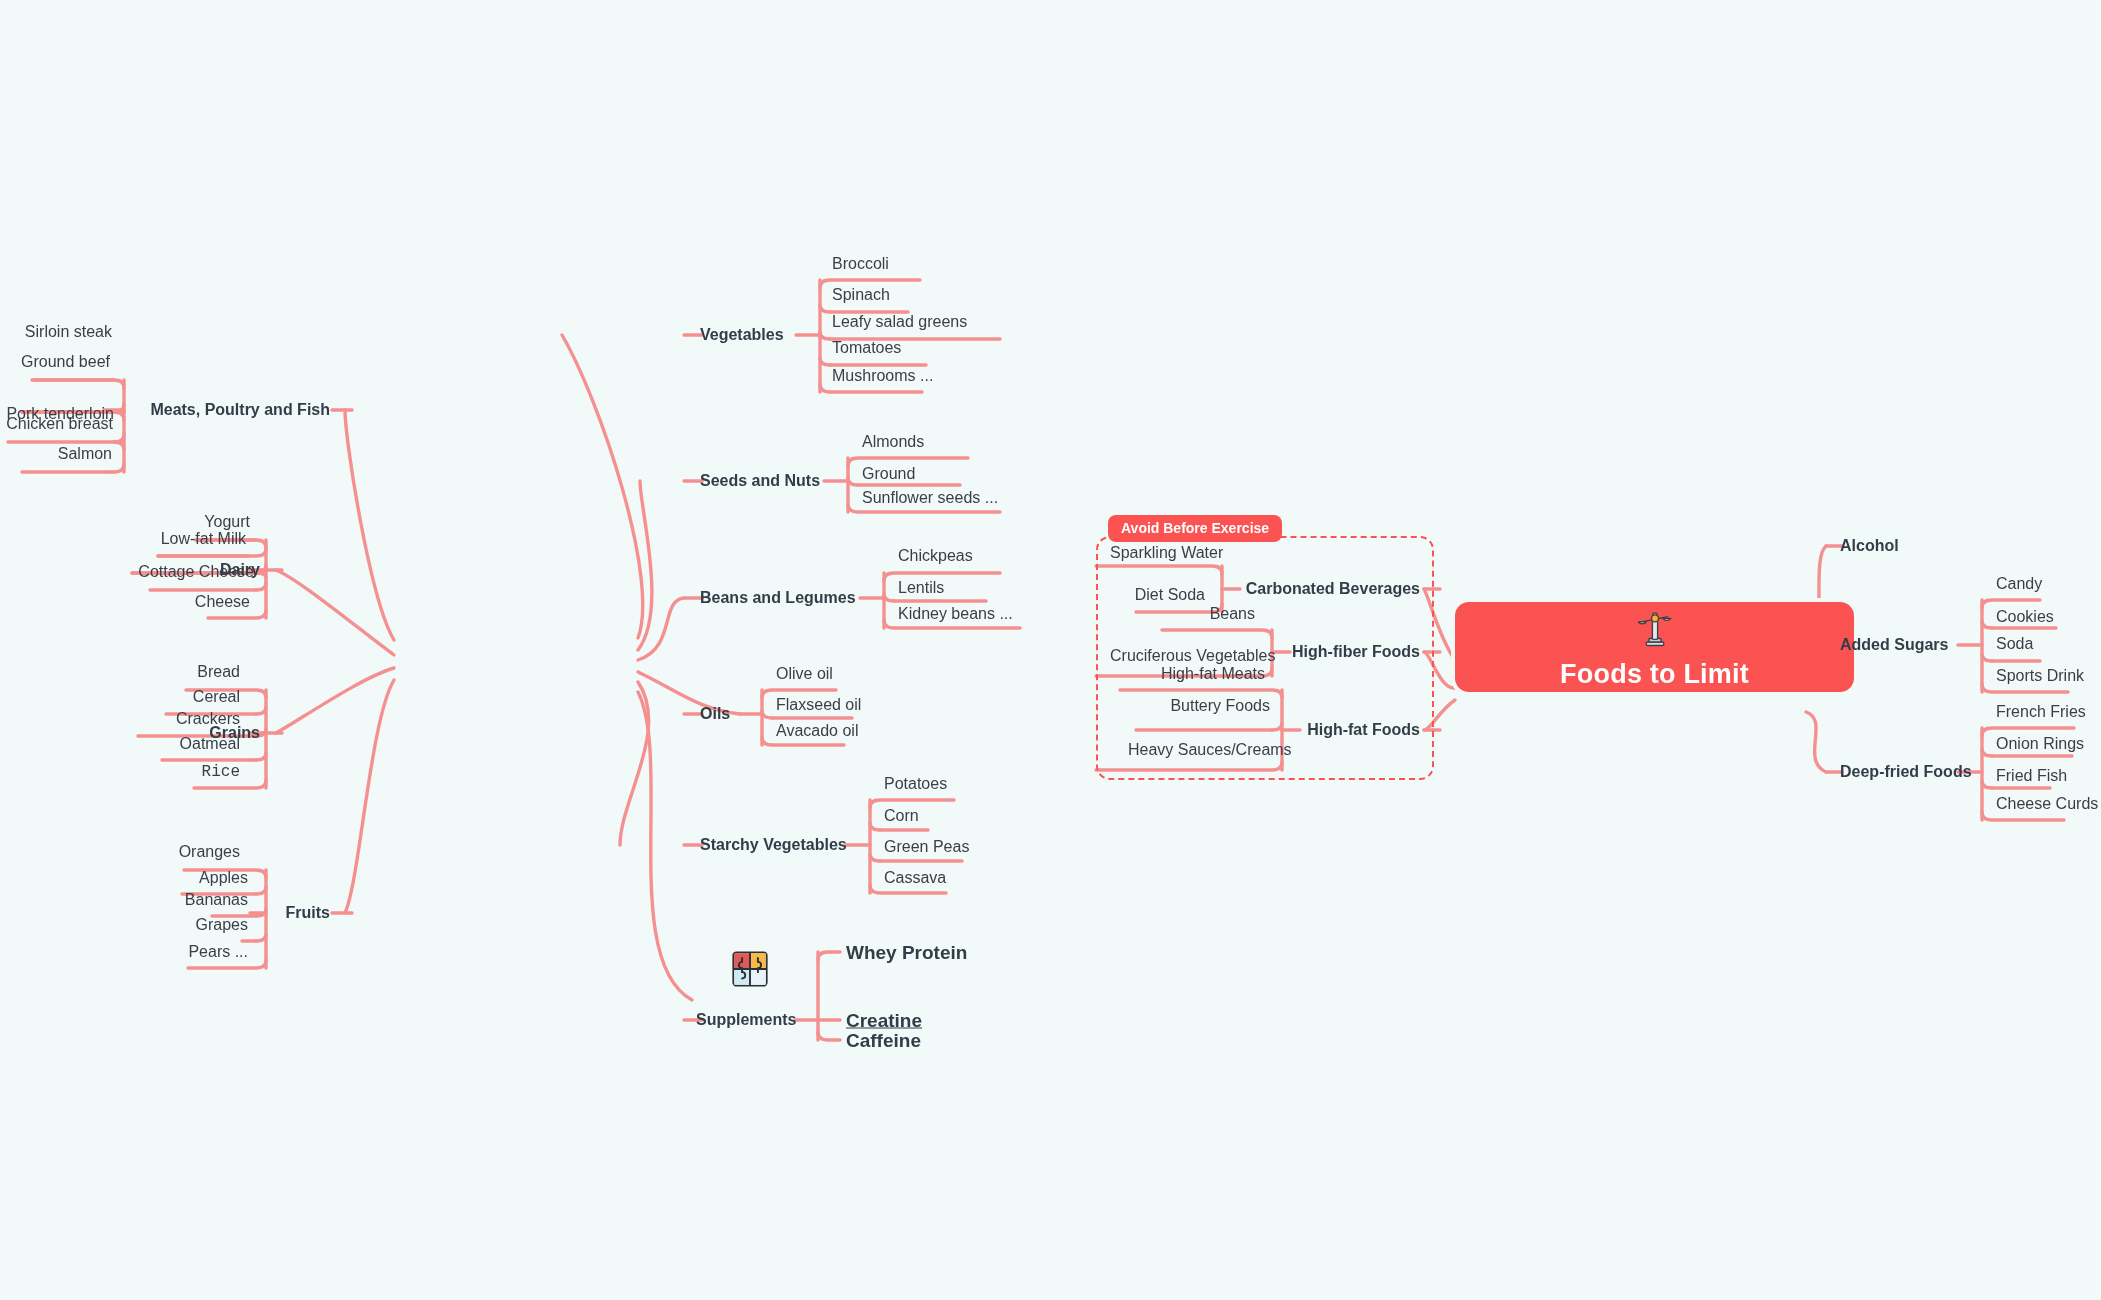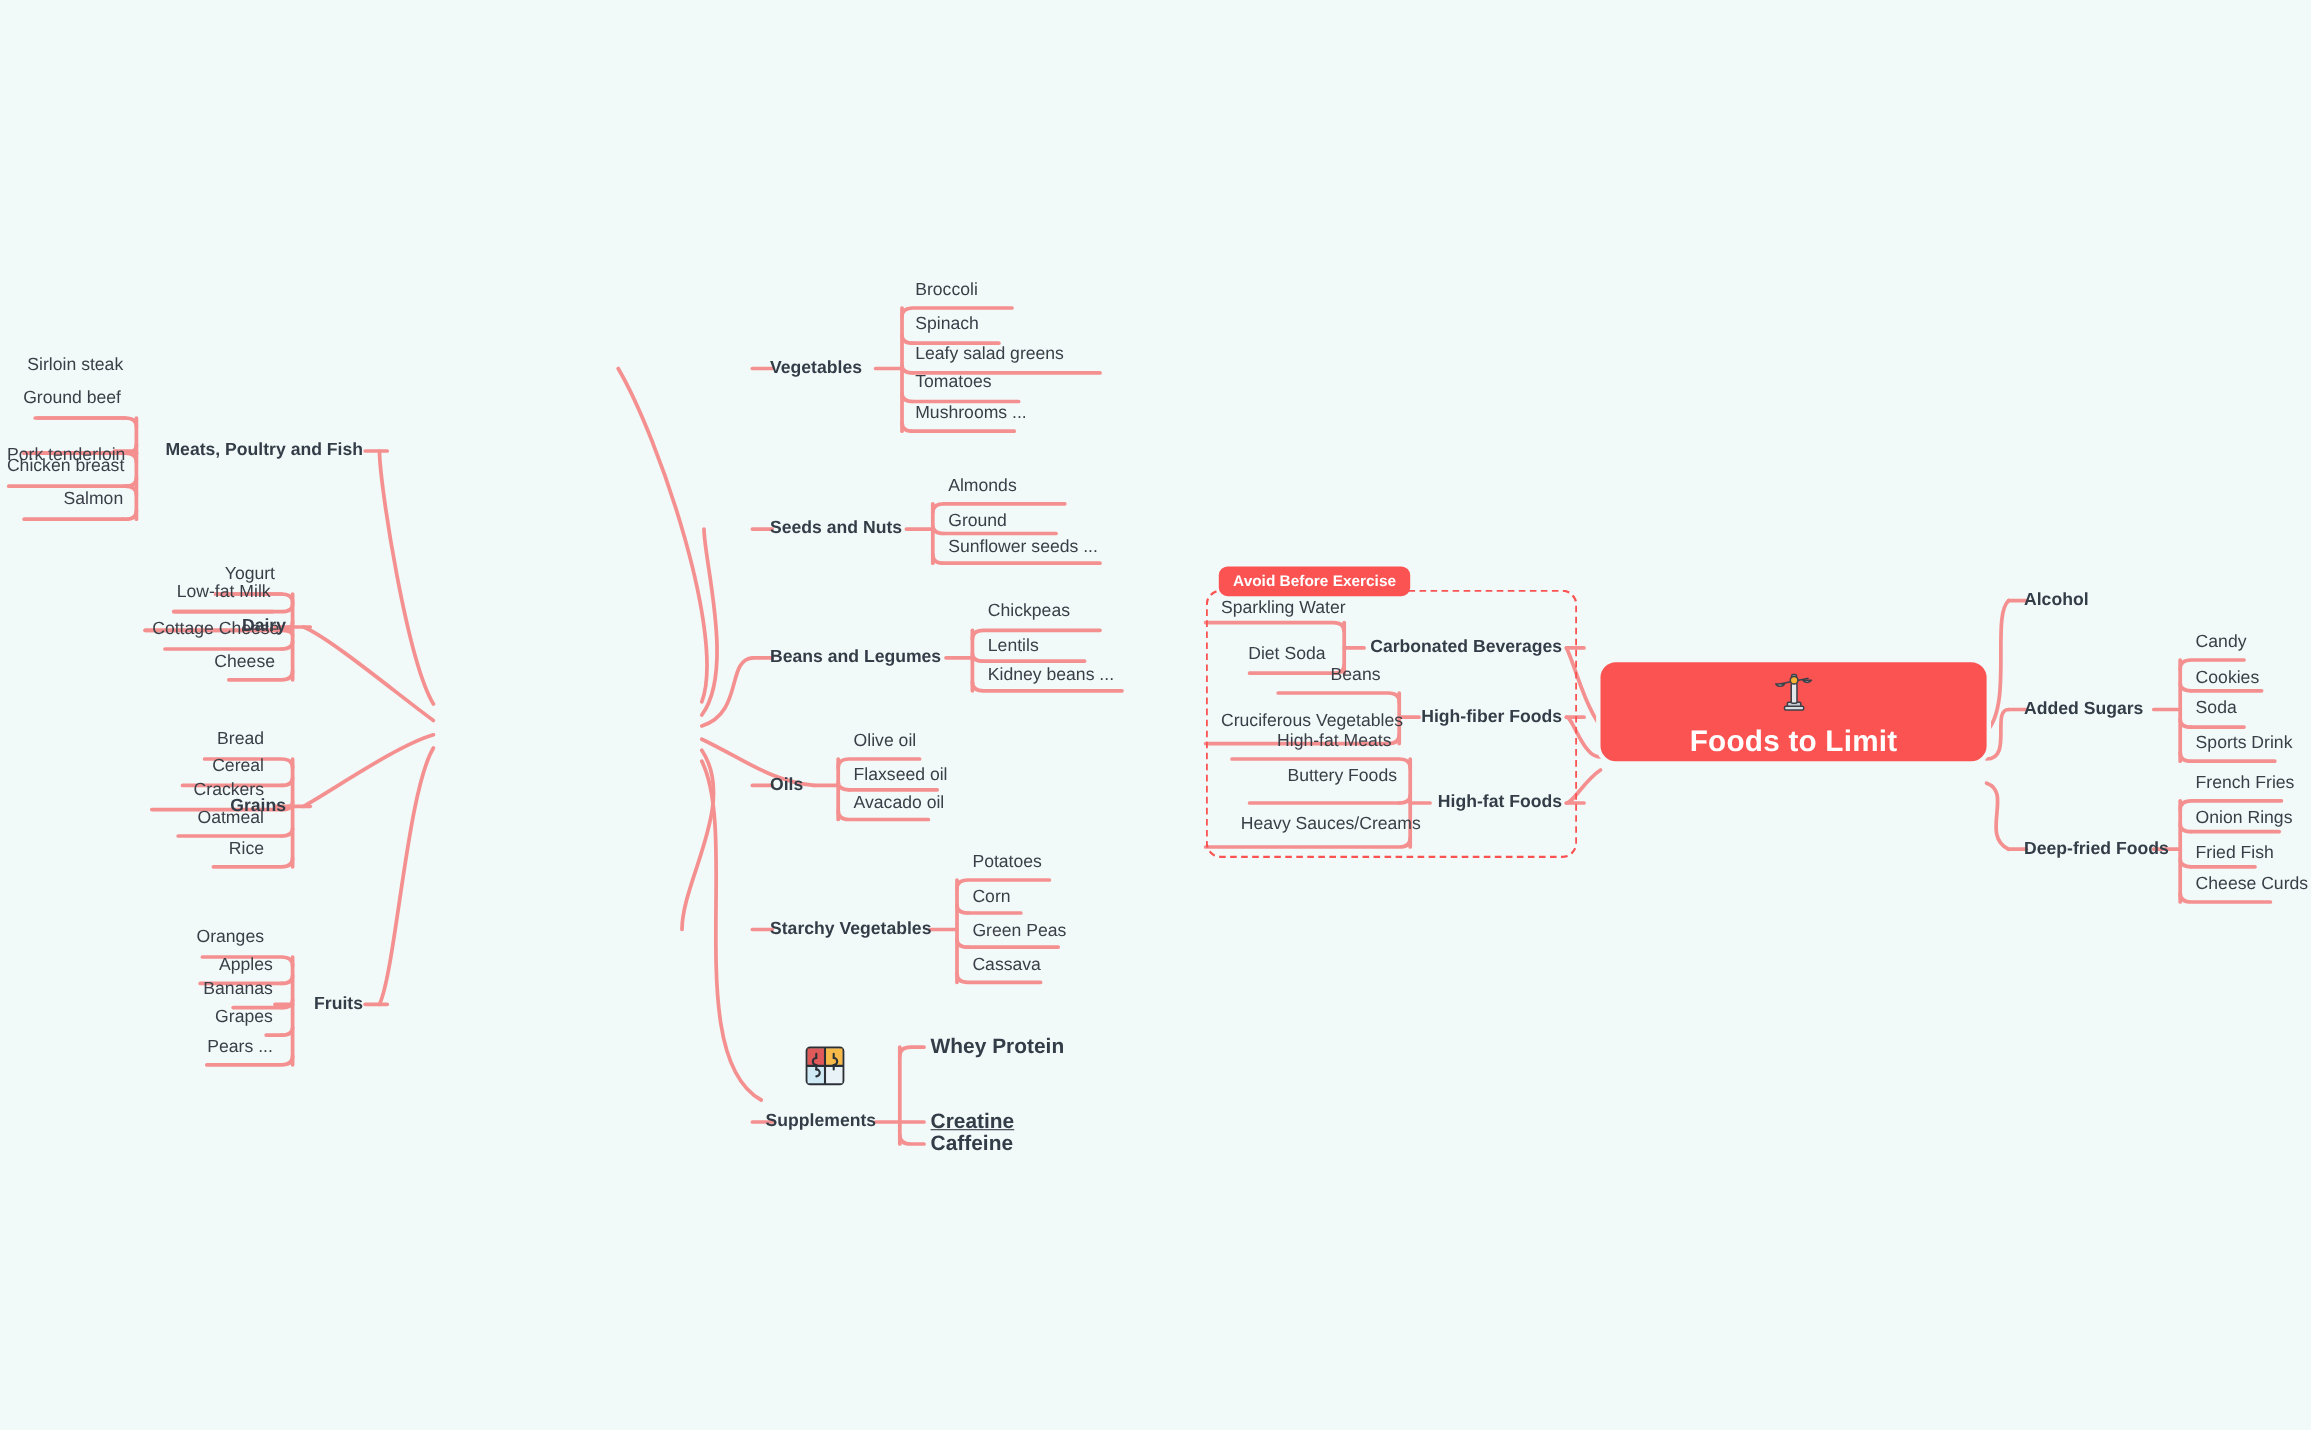--- a/index.html
+++ b/index.html
@@ -285,21 +285,21 @@
 
   <div class="leaf left" style="left:250px;top:530px;"><span>Yogurt</span></div>
   <div class="leaf left" style="left:246px;top:547px;"><span>Low-fat Milk</span></div>
   <div class="leaf left" style="left:254px;top:580px;"><span>Cottage Cheese</span></div>
   <div class="leaf left" style="left:250px;top:610px;"><span>Cheese</span></div>
 
   <div class="leaf left" style="left:240px;top:680px;"><span>Bread</span></div>
   <div class="leaf left" style="left:240px;top:705px;"><span>Cereal</span></div>
   <div class="leaf left" style="left:240px;top:727px;"><span>Crackers</span></div>
   <div class="leaf left" style="left:240px;top:752px;"><span>Oatmeal</span></div>
-  <div class="leaf left" style="left:240px;top:780px;"><span>Rice</span></div>
+  <div class="leaf left" style="left:240px;top:780px;font-family:Liberation Mono, monospace;"><span>Rice</span></div>
 
   <div class="leaf left" style="left:240px;top:860px;"><span>Oranges</span></div>
   <div class="leaf left" style="left:248px;top:886px;"><span>Apples</span></div>
   <div class="leaf left" style="left:248px;top:908px;"><span>Bananas</span></div>
   <div class="leaf left" style="left:248px;top:933px;"><span>Grapes</span></div>
   <div class="leaf left" style="left:248px;top:960px;"><span>Pears ...</span></div>
 
   <div class="leaf right" style="left:832px;top:272px;"><span>Broccoli</span></div>
   <div class="leaf right" style="left:832px;top:303px;"><span>Spinach</span></div>
   <div class="leaf right" style="left:832px;top:330px;"><span>Leafy salad greens</span></div>
@@ -325,21 +325,21 @@
 
   <div class="leaf bold" style="left:846px;top:952px;"><span>Whey Protein</span></div>
   <div class="leaf bold" style="left:846px;top:1020px;text-decoration:underline;"><span>Creatine</span></div>
   <div class="leaf bold" style="left:846px;top:1040px;"><span>Caffeine</span></div>
 
   <div class="boundary" style="left:1096px;top:536px;width:338px;height:244px;"></div>
   <div class="boundary-tab" style="left:1108px;top:515px;">
     <span>Avoid Before Exercise</span>
   </div>
 
-  <div class="central" style="left:1455px;top:602px;width:351px;height:90px;">
+  <div class="central" style="left:1455px;top:602px;width:399px;height:90px;">
     <svg class="cicon" viewBox="0 0 48 48">
       <g stroke="#3c4148" stroke-width="1.6" stroke-linejoin="round">
         <rect x="14" y="40" width="20" height="4" rx="1.5" fill="#d9dde1"></rect>
         <rect x="17" y="36" width="14" height="4" rx="1.2" fill="#c3c9cf"></rect>
         <rect x="21" y="16" width="6" height="21" rx="1.5" fill="#e3e7ea"></rect>
         <path d="M9 17 L39 11" fill="none"></path>
         <rect x="21.5" y="7" width="5" height="5" rx="1.5" fill="#e3e7ea"></rect>
         <path d="M5 17 a5 4 0 0 0 9 0 Z" fill="#d9dde1"></path>
         <path d="M33 13 a5 4 0 0 0 9 0 Z" fill="#d9dde1"></path>
         <circle cx="24" cy="13" r="4" fill="#f9b233"></circle>

